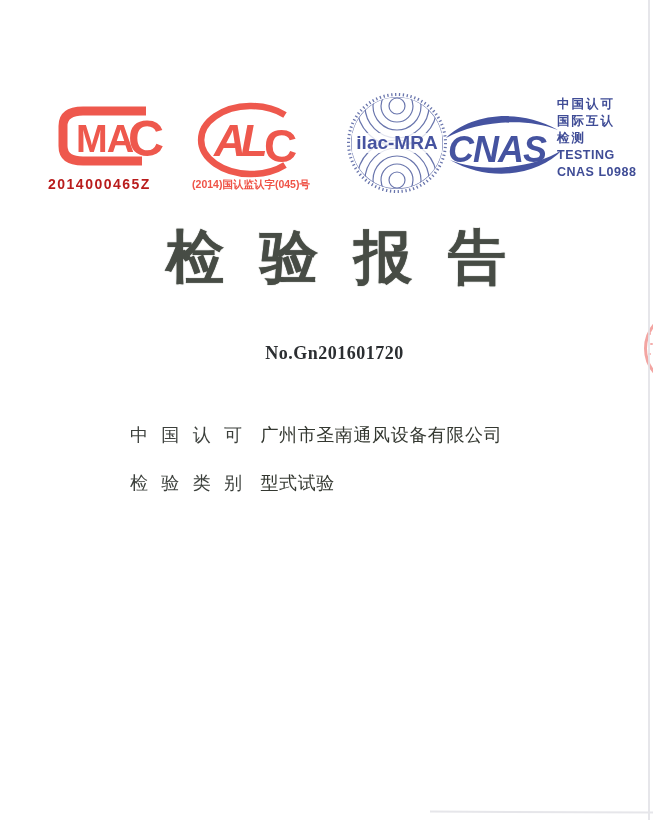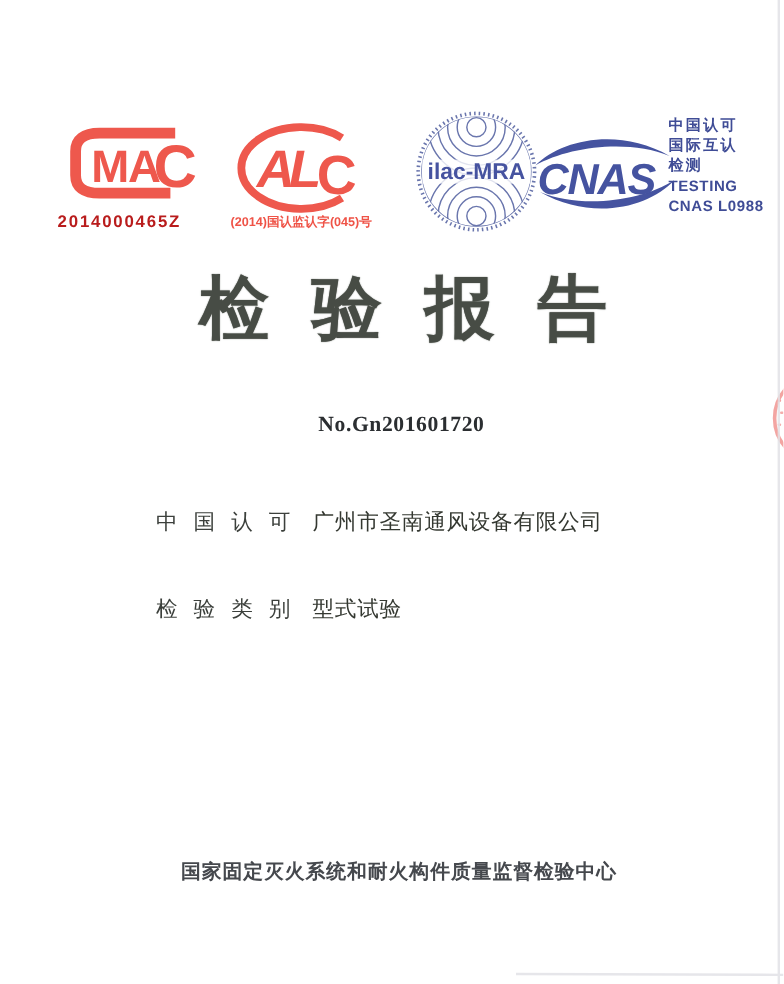--- a/index.html
+++ b/index.html
@@ -23,21 +23,21 @@
   .accred div{line-height:17px;font-size:12.5px;letter-spacing:2px;white-space:nowrap;}
   .accred div.latin{letter-spacing:.5px;font-size:12.5px;}
   
   .doc-title{position:absolute;left:166px;top:219px;font-size:58px;font-weight:bold;
     color:#474c45;letter-spacing:36px;white-space:nowrap;
     font-family:"Liberation Sans",sans-serif;text-shadow:0 0 1px #555a52;}
   .report-no{position:absolute;left:0;right:0;top:343px;text-align:center;padding-left:16px;
     font-family:"Liberation Serif",serif;font-weight:bold;font-size:18px;color:#2b2e31;letter-spacing:.5px;}
   
   .field-row{position:absolute;left:130px;white-space:nowrap;}
-  .row-1{top:423px;}.row-2{top:460px;}.row-3{top:495px;}
+  .row-1{top:423px;}.row-2{top:460px;}.row-3{top:471px;}
   .field-label{display:inline-block;width:112px;text-align:justify;text-align-last:justify;
     font-family:"Liberation Serif",serif;font-size:18px;color:#3c403c;vertical-align:top;}
   .field-value{display:inline-block;margin-left:14px;font-family:"Liberation Serif",serif;
     font-size:18px;color:#343831;letter-spacing:.6px;}
   .row-2 .field-value{font-size:17px;letter-spacing:.4px;}
   
   .doc-footer{position:absolute;left:0;right:0;top:716px;text-align:center;padding-left:12px;
     font-size:16.5px;font-weight:bold;color:#45484d;letter-spacing:.8px;}
   
   .seal-arc{position:absolute;left:644px;top:310px;width:77px;height:77px;border-radius:50%;
@@ -108,21 +108,20 @@
 
   <div class="field-row row-1">
     <span class="field-label">中国认可</span>
     <span class="field-value">广州市圣南通风设备有限公司</span>
   </div>
   <div class="field-row row-3">
     <span class="field-label">检验类别</span>
     <span class="field-value">型式试验</span>
   </div>
 
-  <div class="doc-footer">国家固定灭火系统和耐火构件质量监督检验中心</div>
 
   <div class="seal-arc"></div>
   <div class="seal-fleck f1"></div>
   <div class="seal-fleck f2"></div>
   <div class="seal-fleck f3"></div>
 
   <div class="edge-right"></div>
   <div class="edge-bottom"></div>
 </div>
 

